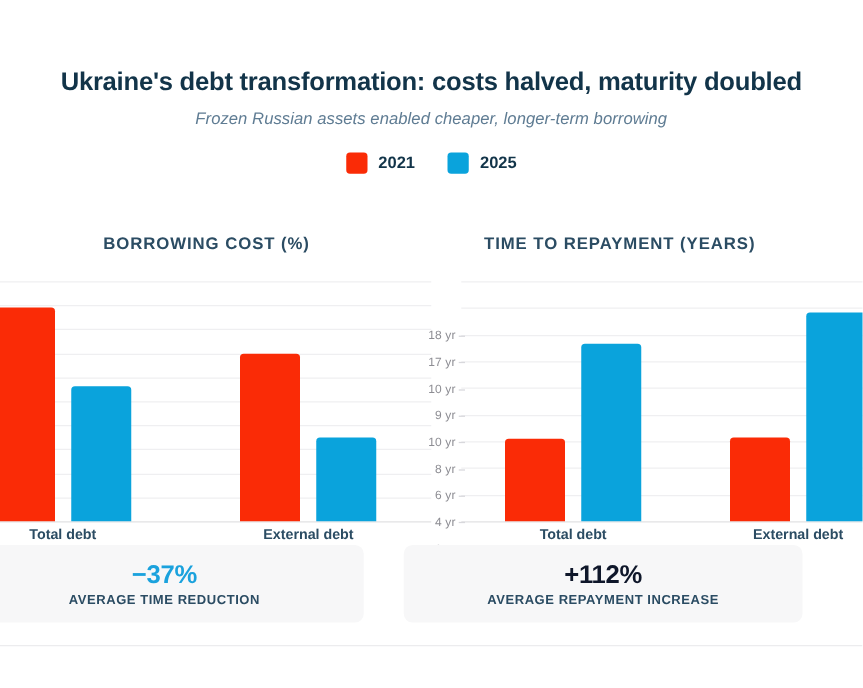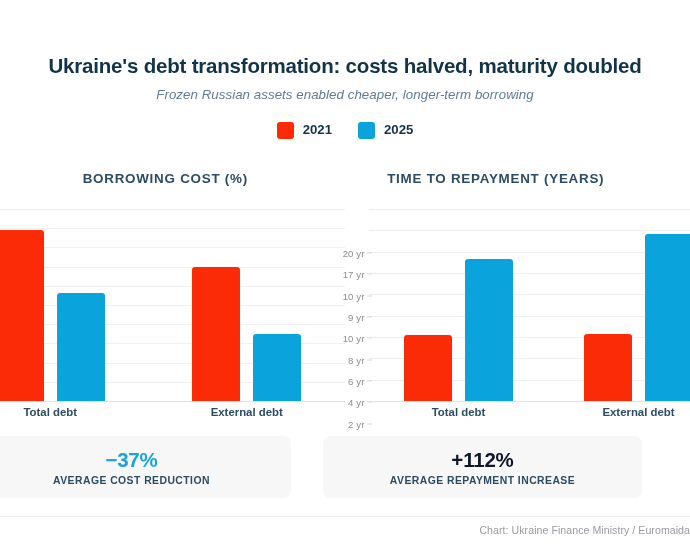--- a/index.html
+++ b/index.html
@@ -37,21 +37,21 @@
     gap: 26px;
     margin-top: 20px;
   }
   .legend-item { display: flex; align-items: flex-start; gap: 9px; }
   .legend-swatch { width: 17px; height: 17px; border-radius: 3px; }
   .legend-label { font-size: 13.2px; font-weight: 700; color: #123449; }
 
   
   .charts {
     position: absolute;
-    top: 165px; left: 0;
+    top: 181px; left: 0;
     width: 661px; height: 265px;
     display: flex;
   }
   .panel { position: relative; width: 345px; height: 265px; }
 
   .panel-title {
     text-align: center;
     font-size: 13.4px;
     font-weight: 700;
     letter-spacing: 0.75px;
@@ -232,38 +232,37 @@
           <div class="ylabel" style="top: 150.667px;">8 yr</div>
           <div class="ytick" style="top: 150.667px; left: 36px;"></div>
           <div class="ylabel" style="top: 129.333px;">10 yr</div>
           <div class="ytick" style="top: 129.333px; left: 36px;"></div>
           <div class="ylabel" style="top: 108px;">9 yr</div>
           <div class="ytick" style="top: 108px; left: 36px;"></div>
           <div class="ylabel" style="top: 86.6667px;">10 yr</div>
           <div class="ytick" style="top: 86.6667px; left: 36px;"></div>
           <div class="ylabel" style="top: 65.3333px;">17 yr</div>
           <div class="ytick" style="top: 65.3333px; left: 36px;"></div>
-          <div class="ylabel" style="top: 44px;">20 yr</div>
+          <div class="ylabel" style="top: 44px;">18 yr</div>
           <div class="ytick" style="top: 44px; left: 36px;"></div>
         </div>
       <div class="xlabels" id="xaxis1">
           <div class="xlabel" style="left: 128px;">Total debt</div>
           <div class="xlabel" style="left: 308px;">External debt</div>
         </div>
     </div>
 
   </div>
 
   <div class="cards" id="cards">
       <div class="card left-card">
         <div class="card-value" style="color: rgb(27, 162, 221);">−37%</div>
-        <div class="card-label">AVERAGE COST REDUCTION</div>
+        <div class="card-label">AVERAGE TIME REDUCTION</div>
       </div>
       <div class="card right-card">
         <div class="card-value" style="color: #0f172a;">+112%</div>
         <div class="card-label">AVERAGE REPAYMENT INCREASE</div>
       </div>
     </div>
 
   <div class="footer-rule"></div>
-  <div class="source">Chart: Ukraine Finance Ministry / Euromaida</div>
 
 </div>
 
 </body></html>

